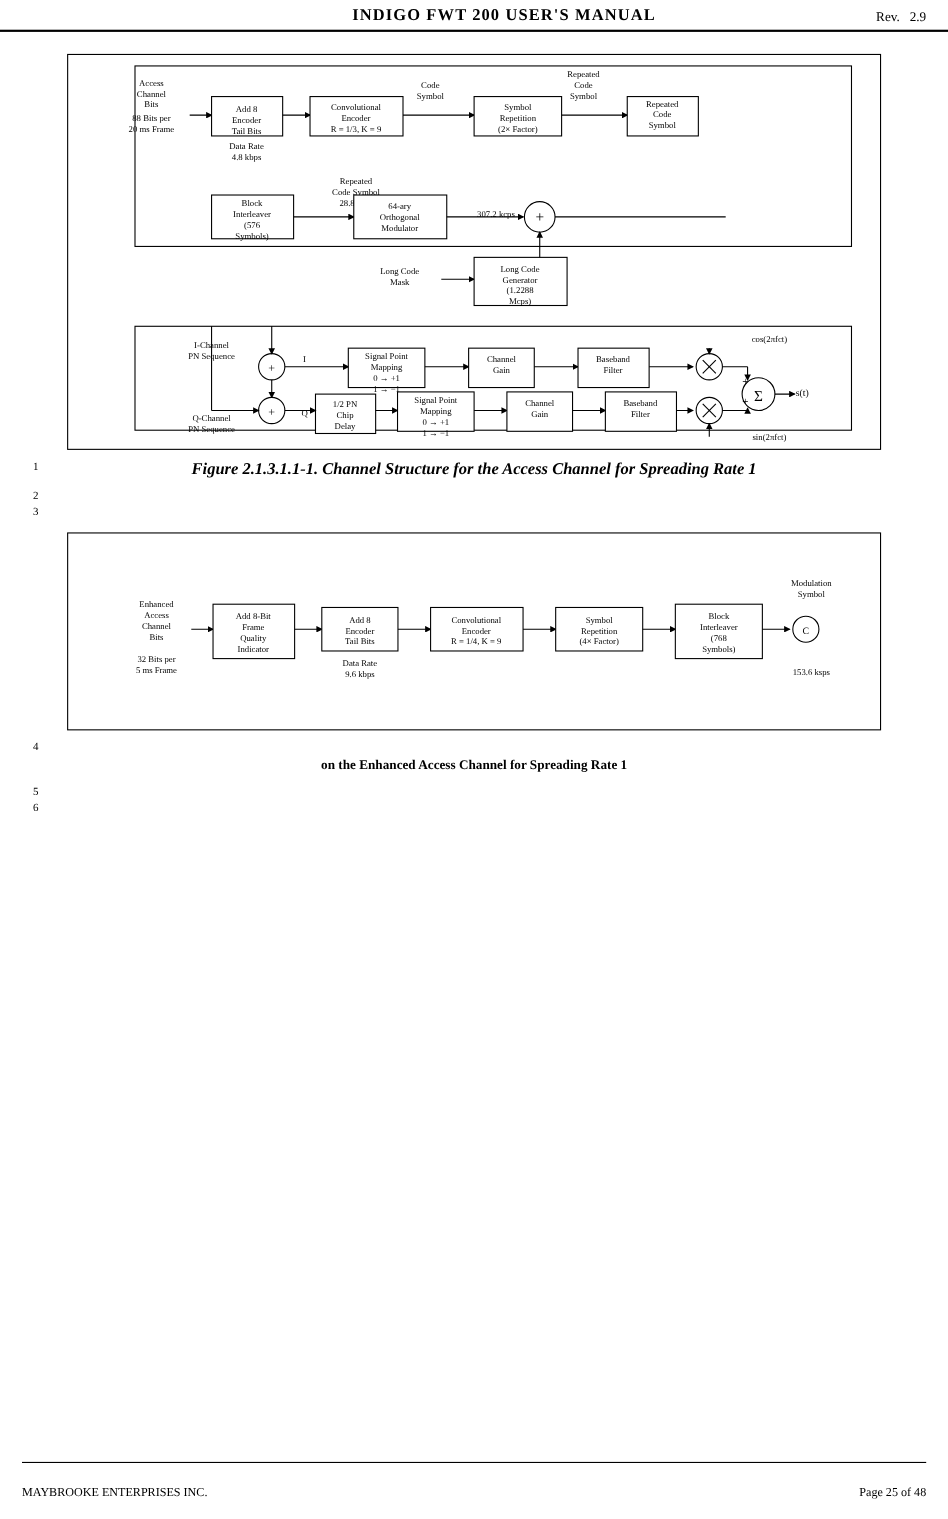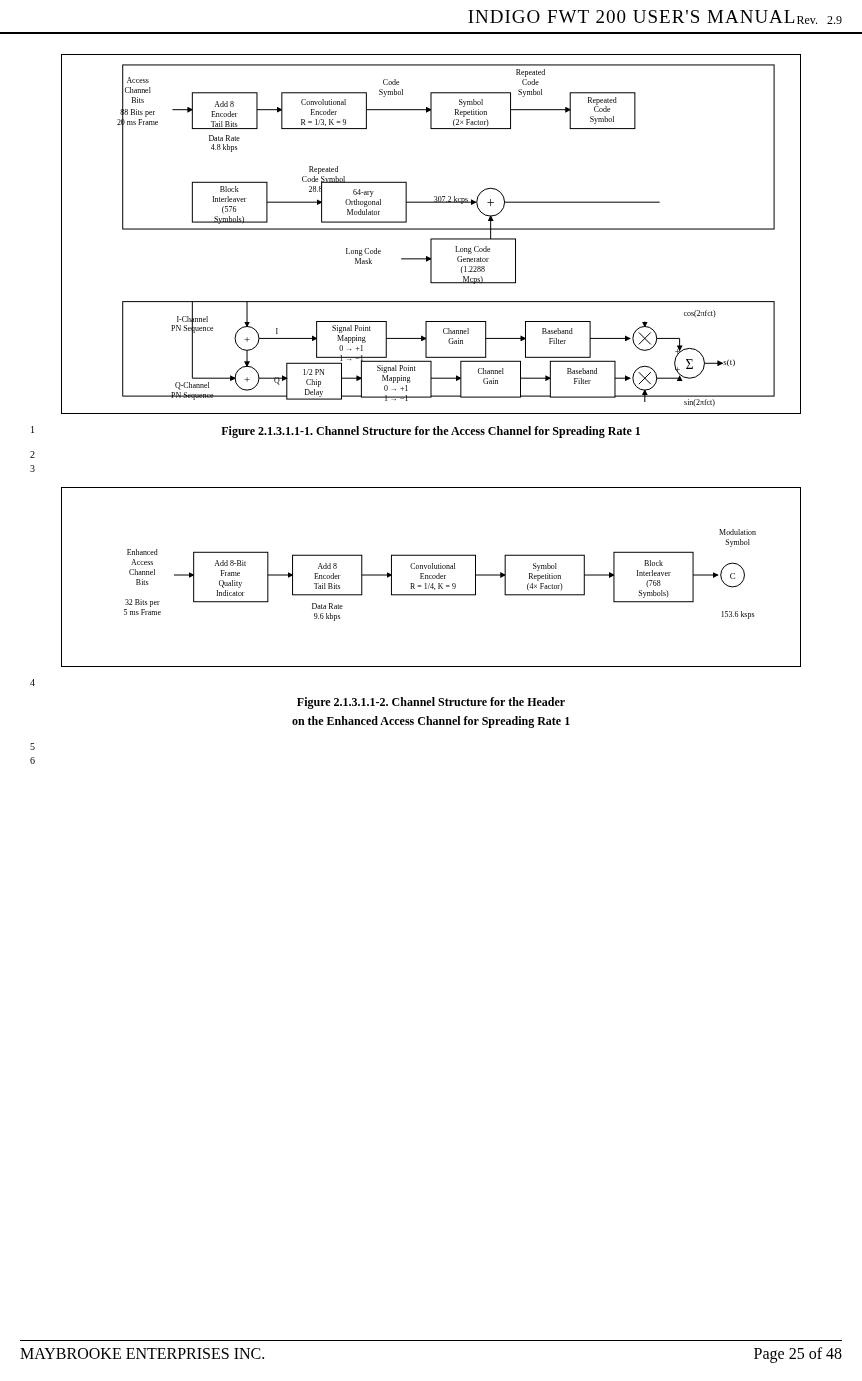--- a/index.html
+++ b/index.html
@@ -14,40 +14,40 @@
     }
     .page-header {
       text-align: center;
       border-bottom: 2px solid #000;
       padding: 6px 20px 4px;
       display: flex;
       justify-content: space-between;
       align-items: flex-end;
     }
     .page-header-title {
-      font-size: 19px;
-      font-weight: normal;
+      font-size: 15px;
+      font-weight: bold;
       letter-spacing: 1px;
       flex: 1;
-      text-align: right;
+      text-align: center;
     }
     .page-header-rev {
       font-size: 12px;
       white-space: nowrap;
     }
     .page-footer {
       position: absolute;
       bottom: 18px;
       left: 20px;
       right: 20px;
       display: flex;
       justify-content: space-between;
       border-top: 1px solid #000;
-      padding-top: 4px;
-      font-size: 16px;
+      padding-top: 21px;
+      font-size: 11px;
     }
     .main-content {
       padding: 10px 30px;
     }
     
     .diagram-area {
       border: 1px solid #000;
       position: relative;
       margin: 10px 0;
     }
@@ -286,21 +286,21 @@
       </marker>
     </defs>
   </svg>
 </div>
 
 <div style="position:relative; margin-bottom:4px;">
   <span style="position:absolute;left:0;font-size:10px;">1</span>
 </div>
 
 <div style="text-align:center; margin: 4px 0 10px;">
-  <span style="font-size:12px;font-weight:bold;">Figure 2.1.3.1.1-1. Channel Structure for the Access Channel for Spreading Rate 1</span>
+  <span style="font-size:15px;font-weight:bold;font-style:italic;">Figure 2.1.3.1.1-1. Channel Structure for the Access Channel for Spreading Rate 1</span>
 </div>
 
 <div style="position:relative;height:14px;">
   <span style="position:absolute;left:0;font-size:10px;">2</span>
 </div>
 
 <div style="position:relative;height:14px;">
   <span style="position:absolute;left:0;font-size:10px;">3</span>
 </div>
 
@@ -370,23 +370,20 @@
 
     <text x="680" y="130" font-size="8" text-anchor="middle" font-family="Times New Roman">153.6 ksps</text>
 
   </svg>
 </div>
 
 <div style="position:relative;height:14px;">
   <span style="position:absolute;left:0;font-size:10px;">4</span>
 </div>
 
-<div style="text-align:center; margin: 4px 0;">
-  <span style="font-size:12px;font-weight:bold;">Figure 2.1.3.1.1-2. Channel Structure for the Header</span>
-</div>
 <div style="text-align:center; margin-bottom:12px;">
   <span style="font-size:12px;font-weight:bold;">on the Enhanced Access Channel for Spreading Rate 1</span>
 </div>
 
 <div style="position:relative;height:14px;">
   <span style="position:absolute;left:0;font-size:10px;">5</span>
 </div>
 <div style="position:relative;height:14px;">
   <span style="position:absolute;left:0;font-size:10px;">6</span>
 </div>

